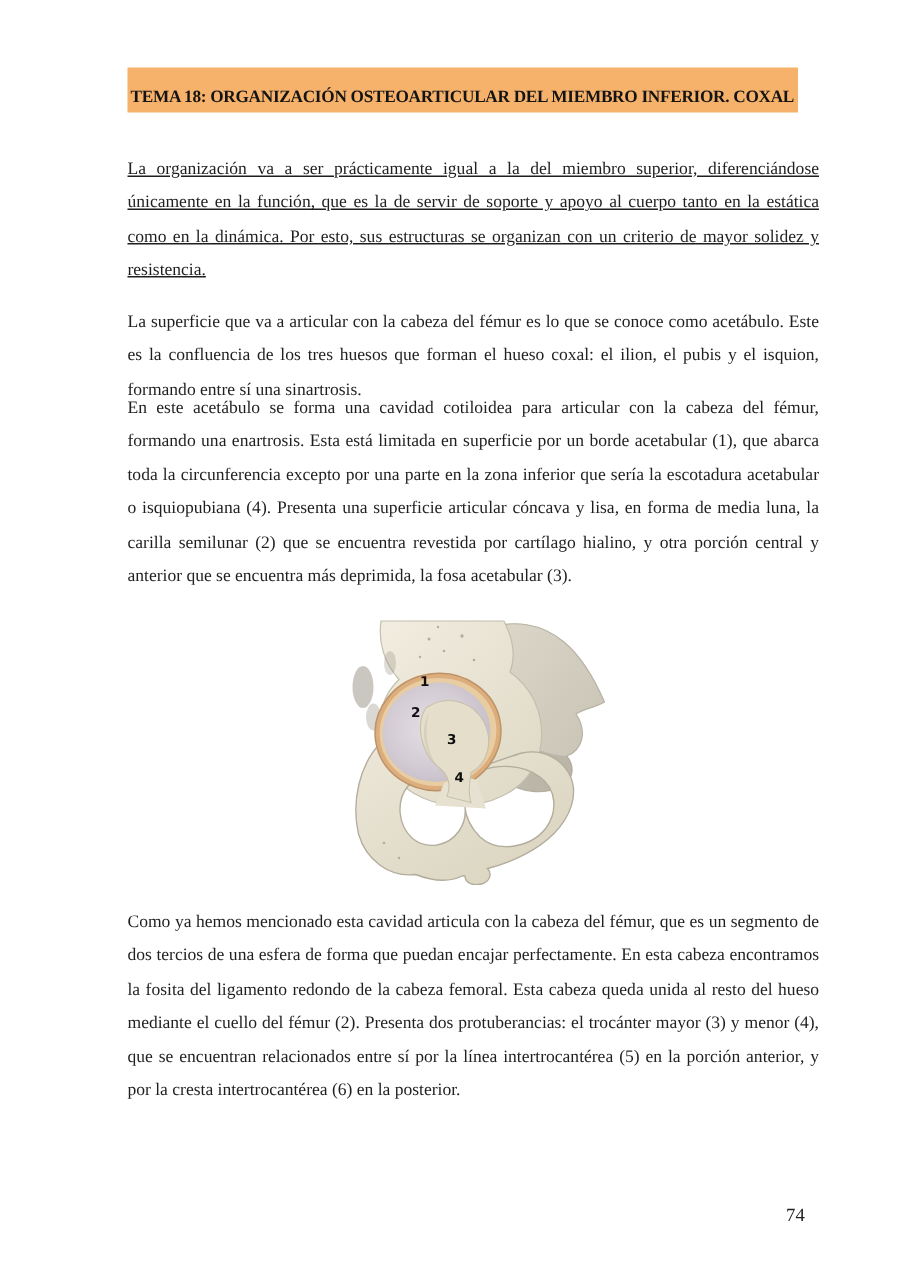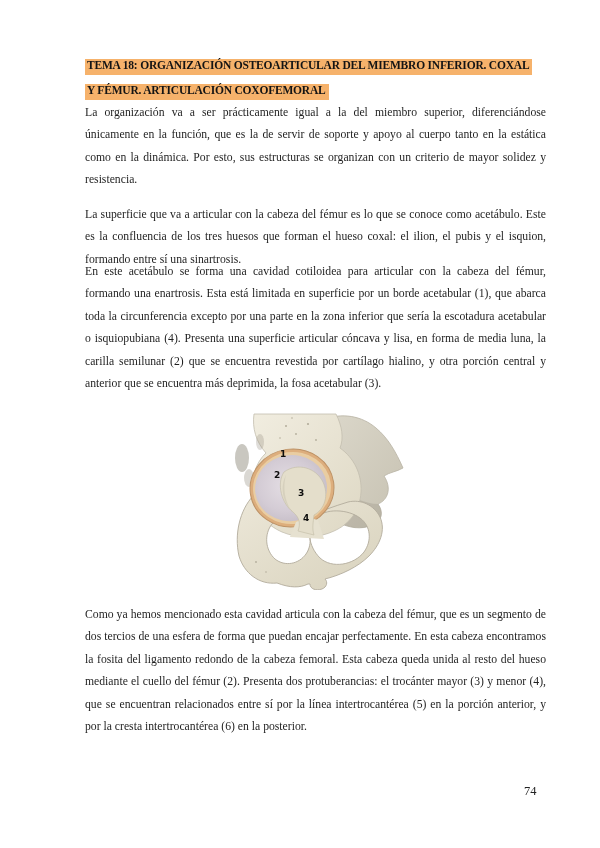--- a/index.html
+++ b/index.html
@@ -22,60 +22,59 @@
   }
   .title-block{
     position:absolute;left:85px;top:51px;width:470px;
   }
   .title-line{
     line-height:25px;height:25px;white-space:nowrap;
   }
   .title-line .hl{
     background:var(--hl);
     font-size:11.5px;font-weight:bold;letter-spacing:-0.2px;
-    padding:0 3px 4px 2px;
+    padding:14px 3px 4px 2px;
     color:#141414;
   }
   .para{
     position:absolute;left:85px;width:461px;
     font-size:11.7px;line-height:22.4px;
     text-align:justify;text-justify:inter-word;
     color:var(--ink);
   }
-  #p1{top:102px;}
+  #p1{top:102px;text-decoration:underline;}
   #p2{top:204px;}
   #p3{top:261px;}
   #p4{top:604px;}
   .figure{
     position:absolute;left:226px;top:412px;width:182px;height:178px;
   }
   .figure svg{display:block;width:182px;height:178px;}
   .page-number{
-    position:absolute;left:524px;top:784px;
+    position:absolute;left:524px;top:803px;
     font-size:12.5px;color:#222;
   }
   
   .f-wing{fill:url(#wingG);stroke:#b7b2a3;stroke-width:.8;}
   .f-body{fill:url(#boneG);stroke:#c3beae;stroke-width:.8;}
   .f-loop{fill:url(#boneG2);stroke:#b2ac9c;stroke-width:.9;}
   .f-rim{fill:var(--rim);stroke:#bd9266;stroke-width:1;}
   .f-rim-in{fill:#ecd4ab;opacity:.8;}
   .f-cart{fill:url(#acetG);}
   .f-fossa{fill:#e4decb;stroke:#c6c0aa;stroke-width:.7;}
   .f-wedge{fill:#e6e1d0;}
   .shade{fill:#948f81;}
   .speck{fill:#b3ad9b;}
   .fig-num{font-family:"DejaVu Sans","Liberation Sans",sans-serif;font-size:9px;font-weight:bold;fill:#0d0d0d;}
 </style>
 </head>
 <body>
 
 <div class="title-block">
   <div class="title-line"><span class="hl">TEMA 18: ORGANIZACIÓN OSTEOARTICULAR DEL MIEMBRO INFERIOR. COXAL</span></div>
-  <div class="title-line"><span class="hl">Y FÉMUR. ARTICULACIÓN COXOFEMORAL</span></div>
 </div>
 
 <p class="para" id="p1">La organización va a ser prácticamente igual a la del miembro superior, diferenciándose únicamente en la función, que es la de servir de soporte y apoyo al cuerpo tanto en la estática como en la dinámica. Por esto, sus estructuras se organizan con un criterio de mayor solidez y resistencia.</p>
 <p class="para" id="p2">La superficie que va a articular con la cabeza del fémur es lo que se conoce como acetábulo. Este es la confluencia de los tres huesos que forman el hueso coxal: el ilion, el pubis y el isquion, formando entre sí una sinartrosis.</p>
 <p class="para" id="p3">En este acetábulo se forma una cavidad cotiloidea para articular con la cabeza del fémur, formando una enartrosis. Esta está limitada en superficie por un borde acetabular (1), que abarca toda la circunferencia excepto por una parte en la zona inferior que sería la escotadura acetabular o isquiopubiana (4). Presenta una superficie articular cóncava y lisa, en forma de media luna, la carilla semilunar (2) que se encuentra revestida por cartílago hialino, y otra porción central y anterior que se encuentra más deprimida, la fosa acetabular (3).</p>
 <p class="para" id="p4">Como ya hemos mencionado esta cavidad articula con la cabeza del fémur, que es un segmento de dos tercios de una esfera de forma que puedan encajar perfectamente. En esta cabeza encontramos la fosita del ligamento redondo de la cabeza femoral. Esta cabeza queda unida al resto del hueso mediante el cuello del fémur (2). Presenta dos protuberancias: el trocánter mayor (3) y menor (4), que se encuentran relacionados entre sí por la línea intertrocantérea (5) en la porción anterior, y por la cresta intertrocantérea (6) en la posterior.</p>
 
 <div class="figure">
   <svg viewBox="0 0 182 178" aria-hidden="true">
     <defs>

